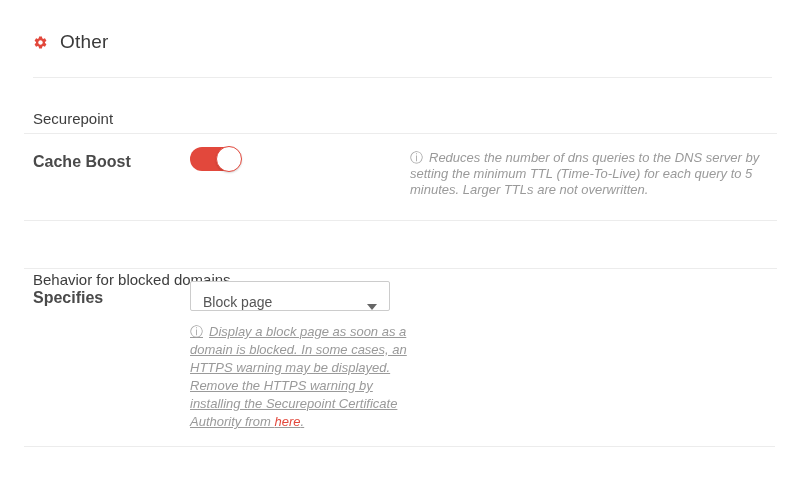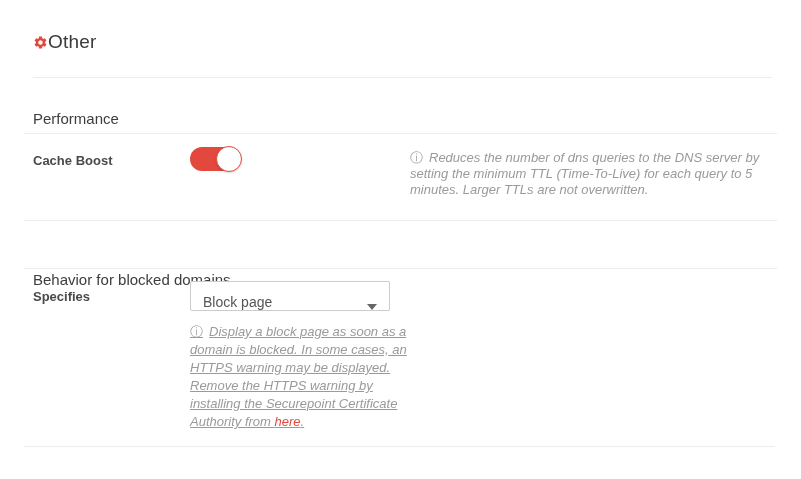--- a/index.html
+++ b/index.html
@@ -7,21 +7,21 @@
   .panel {
     position:relative;
     width:801px; height:479px;
     background:#ffffff;
     font-family:"Liberation Sans", sans-serif;
     overflow:hidden;
   }
   
   .panel-header {
     position:absolute; left:33px; top:31px;
-    display:flex; align-items:center; 
+    display:flex; align-items:center; gap:12px;
   }
   .gear { width:15px; height:15px; display:block; }
   .page-title { font-size:19px; color:#3a3a3a; letter-spacing:.2px; }
 
   
   .divider { position:absolute; height:1px; background:#ececec; }
   .div-header { left:33px; width:739px; top:77px; }
   .div-sec1   { left:24px; width:753px; top:133px; }
   .div-mid    { left:24px; width:753px; top:220px; }
   .div-sec2   { left:24px; width:753px; top:268px; }
@@ -29,21 +29,21 @@
 
   .section-title {
     position:absolute; left:33px;
     font-size:15px; color:#3d3d3d;
   }
   .sec1-title { top:110px; }
   .sec2-title { top:247px;margin-top:24px; }
 
   .row-label {
     position:absolute; left:33px;
-    font-size:13px; font-weight:bold; color:#4a4a4a;
+    font-size:16px; font-weight:bold; color:#4a4a4a;
   }
   .label1 { top:153px; }
   .label2 { top:289px; }
 
   
   .toggle {
     position:absolute; left:190px; top:147px;
     width:50px; height:24px; border-radius:13px;
     background:#e2483c; cursor:pointer;
   }
@@ -96,21 +96,21 @@
 <div class="panel">
 
   <div class="panel-header">
     <svg class="gear" viewBox="0 0 24 24" fill="#e2483c">
       <path d="M19.14 12.94c.04-.3.06-.61.06-.94 0-.32-.02-.64-.07-.94l2.03-1.58c.18-.14.23-.41.12-.61l-1.92-3.32c-.12-.22-.37-.29-.59-.22l-2.39.96c-.5-.38-1.03-.7-1.62-.94l-.36-2.54c-.04-.24-.24-.41-.48-.41h-3.84c-.24 0-.43.17-.47.41l-.36 2.54c-.59.24-1.13.57-1.62.94l-2.39-.96c-.22-.08-.47 0-.59.22L2.74 8.87c-.12.21-.08.47.12.61l2.03 1.58c-.05.3-.09.63-.09.94s.02.64.07.94l-2.03 1.58c-.18.14-.23.41-.12.61l1.92 3.32c.12.22.37.29.59.22l2.39-.96c.5.38 1.03.7 1.62.94l.36 2.54c.05.24.24.41.48.41h3.84c.24 0 .44-.17.47-.41l.36-2.54c.59-.24 1.13-.56 1.62-.94l2.39.96c.22.08.47 0 .59-.22l1.92-3.32c.12-.22.07-.47-.12-.61l-2.01-1.58zM12 15.6c-1.98 0-3.6-1.62-3.6-3.6s1.62-3.6 3.6-3.6 3.6 1.62 3.6 3.6-1.62 3.6-3.6 3.6z"></path>
     </svg>
     <span class="page-title">Other</span>
   </div>
   <div class="divider div-header"></div>
 
-  <div class="section-title sec1-title">Performance</div>
+  <div class="section-title sec1-title">Securepoint</div>
   <div class="divider div-sec1"></div>
 
   <div class="row-label label1">Cache Boost</div>
 
   <div class="toggle">
     <span class="knob"></span>
   </div>
 
   <div class="info-text info1">
     <span class="info-icon">ⓘ</span><span>Reduces the number of dns queries to the DNS server by setting the minimum TTL (Time-To-Live) for each query to 5 minutes. Larger TTLs are not overwritten.</span>

